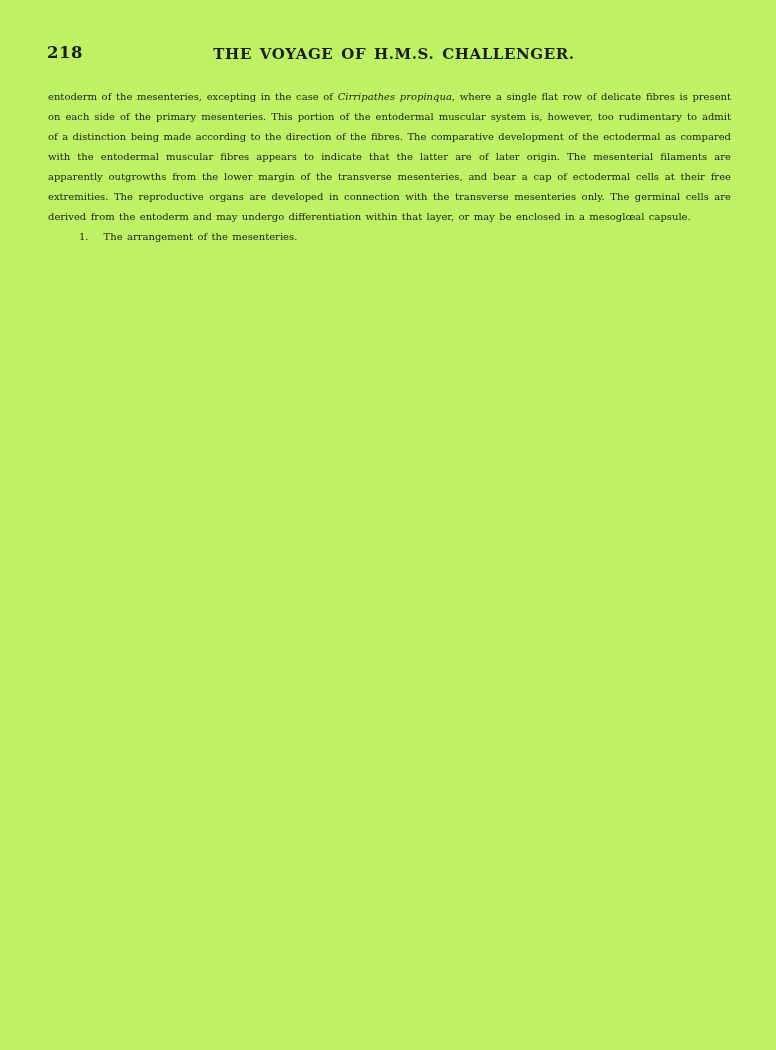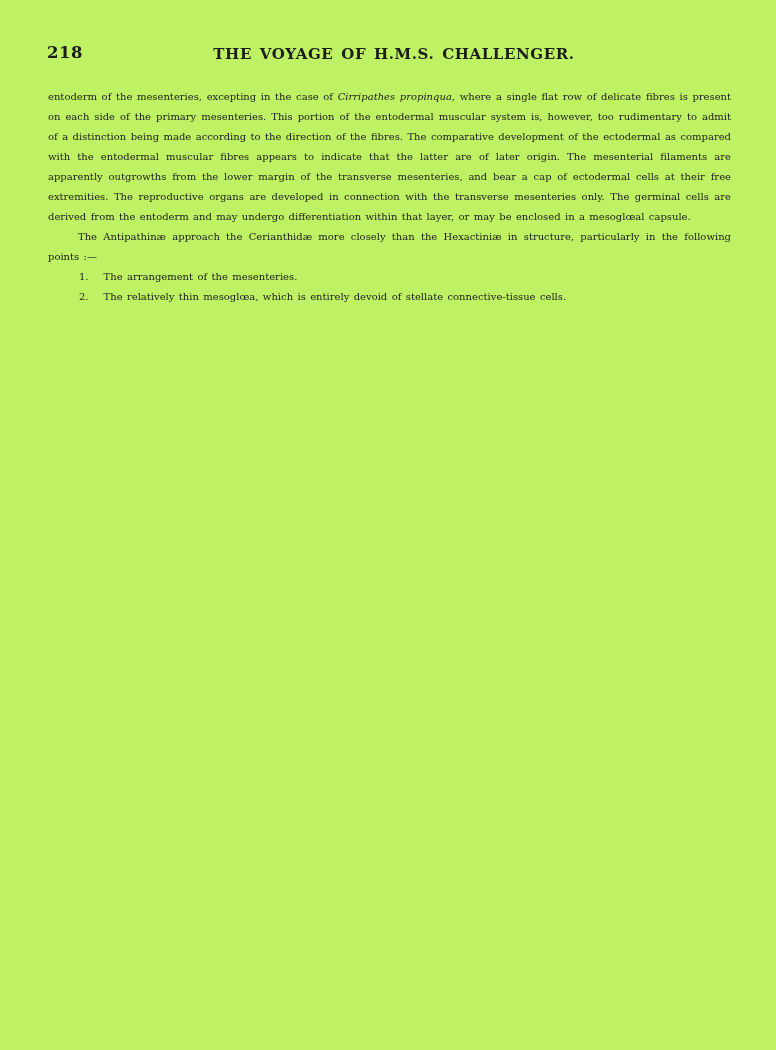--- a/index.html
+++ b/index.html
@@ -43,23 +43,21 @@
 
   <div class="running-header">
     <span class="page-number">218</span>
     <div class="running-title">THE VOYAGE OF H.M.S. CHALLENGER.</div>
   </div>
 
   <div class="page-body">
 
     <p><span>entoderm of the mesenteries, excepting in the case of </span><span class="species">Cirripathes propinqua</span><span>, where a single flat row of delicate fibres is present on each side of the primary mesenteries. This portion of the entodermal muscular system is, however, too rudimentary to admit of a distinction being made according to the direction of the fibres. The comparative development of the ectodermal as compared with the entodermal muscular fibres appears to indicate that the latter are of later origin. The mesenterial filaments are apparently outgrowths from the lower margin of the transverse mesenteries, and bear a cap of ectodermal cells at their free extremities. The reproductive organs are developed in connection with the transverse mesenteries only. The germinal cells are derived from the entoderm and may undergo differentiation within that layer, or may be enclosed in a mesoglœal capsule.</span></p>
 
-    <p class="para-indent">The Antipathinæ approach the Cerianthidæ more closely than the Hexactiniæ in structure, particularly in the following points :—</p>
 
     <p class="list-item"><span class="list-num">1.</span><span>The arrangement of the mesenteries.</span></p>
 
-    <p class="list-item"><span class="list-num">2.</span><span>The relatively thin mesoglœa, which is entirely devoid of stellate connective-tissue cells.</span></p>
 
 
 
   </div>
 
 </div>
 
 </body></html>

